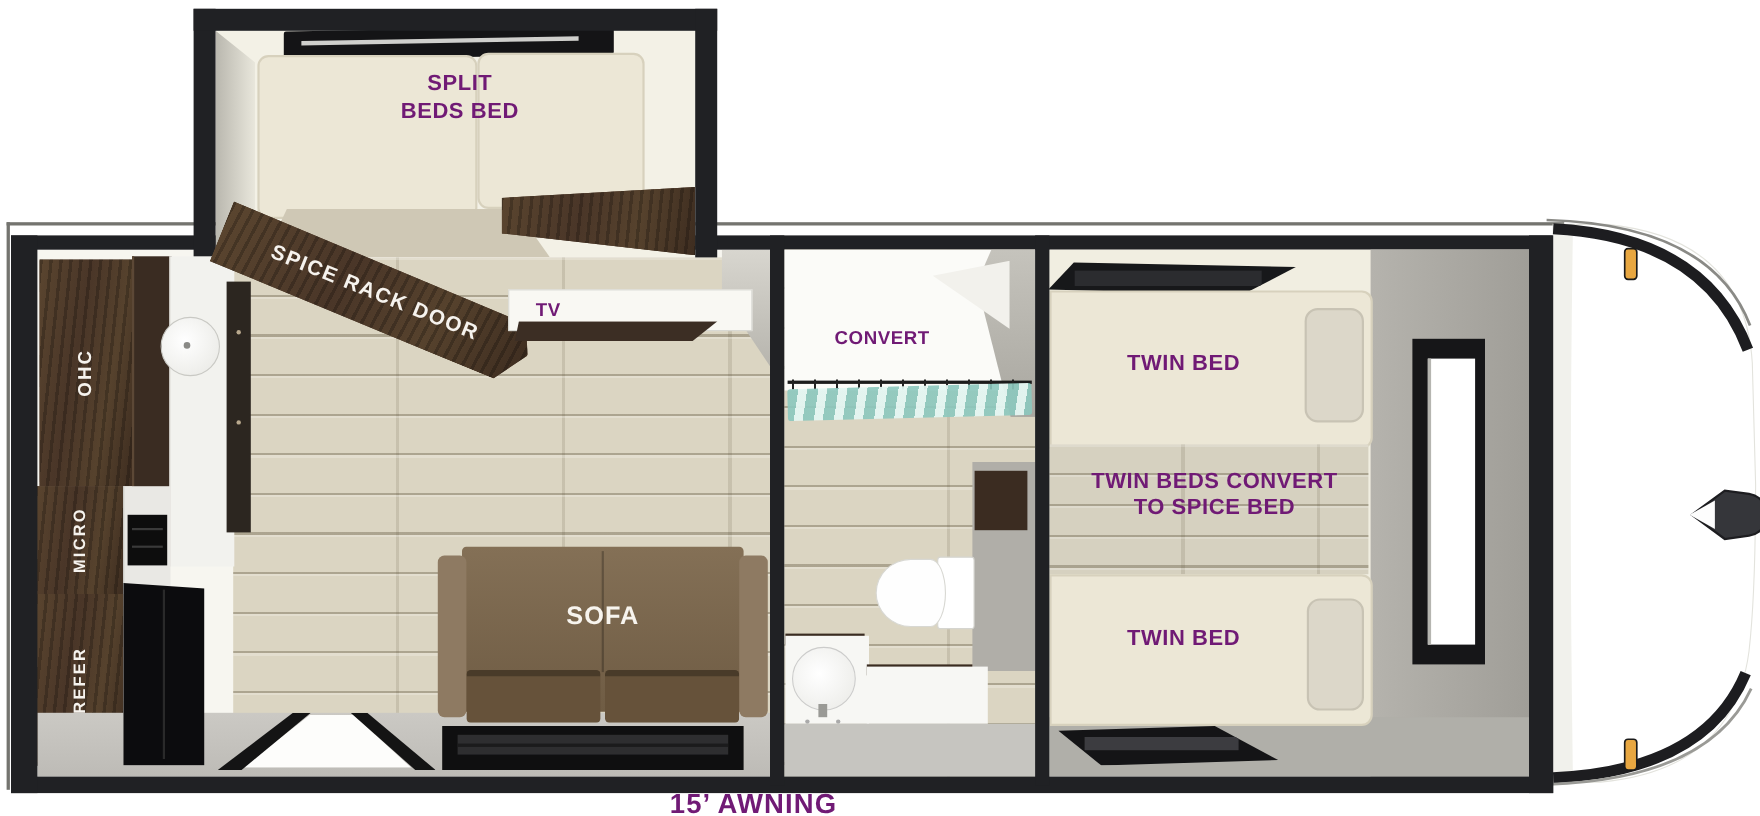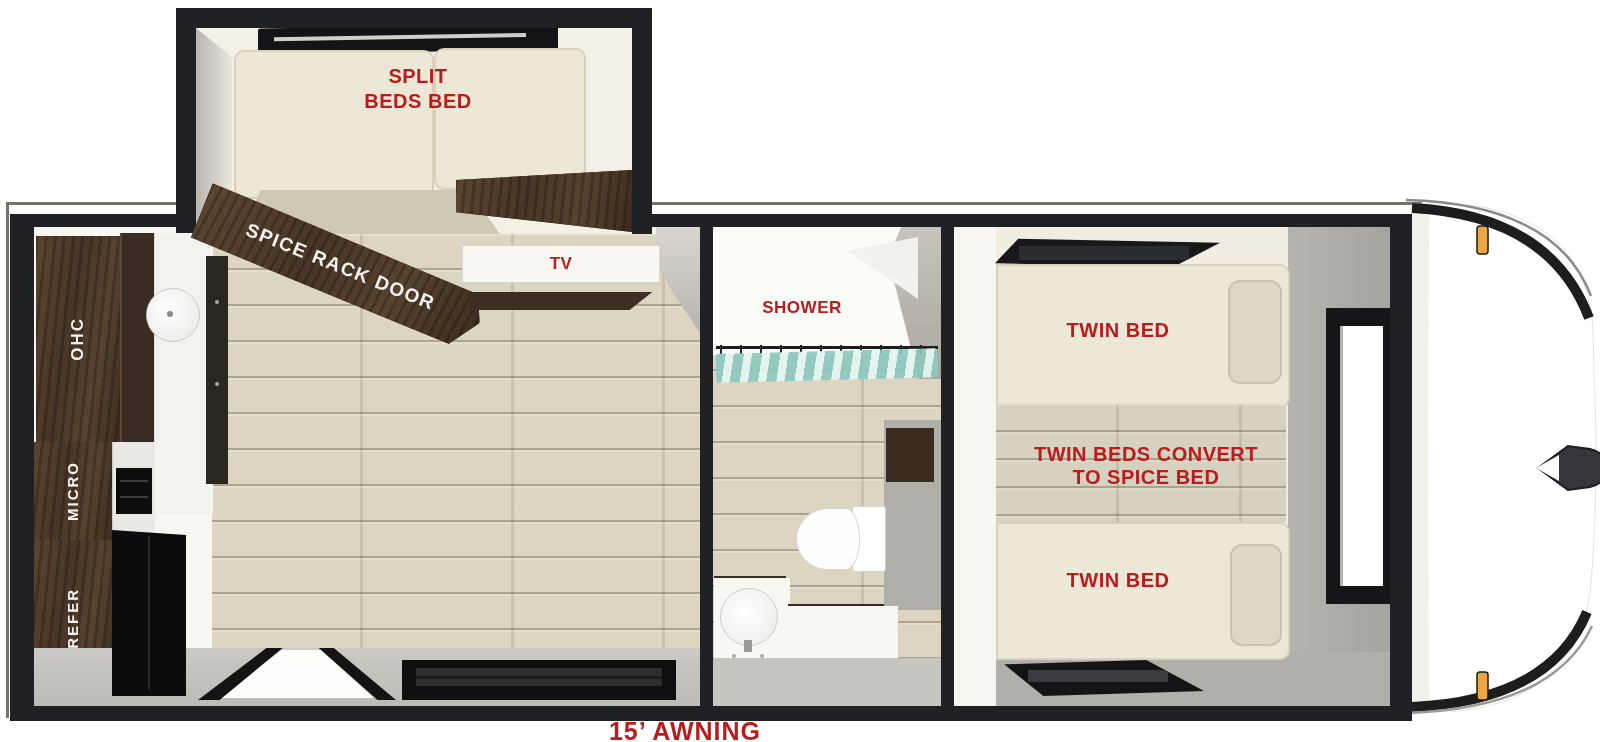--- a/index.html
+++ b/index.html
@@ -1,21 +1,21 @@
 <!DOCTYPE html>
 <html><head>
 <meta charset="utf-8">
 <style>
   html,body{margin:0;padding:0;background:#fff;}
   #stage{position:relative;width:1600px;height:742px;background:#ffffff;overflow:hidden;
          font-family:"Liberation Sans", sans-serif;color:#161616;}
   .abs{position:absolute;}
   .wall{background:#202124;}
   .thin{background:#74746f;}
-  .lbl{font-weight:800;letter-spacing:.5px;color:#b91c1c;line-height:1.25;}
+  .lbl{font-weight:800;letter-spacing:.5px;color:#701a75;line-height:1.25;}
   .center{text-align:center;}
   .vtext{writing-mode:vertical-rl;transform:rotate(180deg);color:#f6f3ee;font-weight:800;letter-spacing:2px;}
   .wood{background-color:#dbd5c2;
         background-image:
           repeating-linear-gradient(180deg, rgba(255,255,255,.22) 0 2px, rgba(0,0,0,0) 2px 34px, rgba(96,86,62,.38) 34px 36px),
           repeating-linear-gradient(90deg, rgba(0,0,0,0) 0 148px, rgba(96,86,62,.16) 148px 151px);}
   .wood-small{background-color:#d6d1c0;
         background-image:
           repeating-linear-gradient(180deg, rgba(255,255,255,.2) 0 2px, rgba(0,0,0,0) 2px 26px, rgba(96,86,62,.38) 26px 28px),
           repeating-linear-gradient(90deg, rgba(0,0,0,0) 0 120px, rgba(96,86,62,.16) 120px 123px);}
@@ -68,21 +68,21 @@
   <div class="abs wall" style="left:632px;top:8px;width:20px;height:226px;z-index:4;"></div>
 
   <div class="abs wood" style="left:212px;top:234px;width:488px;height:416px;z-index:3;"></div>
 
   <div class="abs darkwood" style="left:213px;top:182px;width:300px;height:62px;transform:rotate(22deg);transform-origin:0 0;z-index:5;
               clip-path:polygon(0 2%,96% 8%,100% 50%,93% 100%,0 96%);display:flex;align-items:center;justify-content:center;">
     <span class="lbl" style="color:#f6f3ee;font-size:19px;letter-spacing:1.5px;">SPICE RACK DOOR</span>
   </div>
 
   <div class="abs" style="left:656px;top:227px;width:44px;height:106px;z-index:4;background:linear-gradient(180deg,#d8d6cf,#b7b5ae);clip-path:polygon(0 0,100% 0,100% 100%,42% 64%,0 36%);"></div>
-  <div class="abs whiteface" style="left:462px;top:245px;width:196px;height:36px;border:1px solid #d8d8d2;z-index:5;display:flex;align-items:center;justify-content:center;">
+  <div class="abs whiteface" style="left:462px;top:263px;width:196px;height:36px;border:1px solid #d8d8d2;z-index:5;display:flex;align-items:center;padding-left:24px;">
     <span class="lbl" style="font-size:17px;">TV</span>
   </div>
   <div class="abs" style="left:468px;top:292px;width:188px;height:18px;background:#3c2e24;clip-path:polygon(2% 0,98% 0,86% 100%,0 100%);z-index:5;"></div>
 
   <div class="abs darkwood" style="left:36px;top:236px;width:84px;height:206px;z-index:4;display:flex;align-items:center;justify-content:center;">
     <span class="vtext" style="font-size:17px;">OHC</span>
   </div>
   <div class="abs" style="left:120px;top:233px;width:34px;height:222px;background:#3a2c22;border-left:2px solid #5c4836;z-index:4;"></div>
   <div class="abs" style="left:154px;top:233px;width:58px;height:282px;background:#f2f2ee;border-left:1px solid #dddcd6;z-index:4;"></div>
   <div class="abs" style="left:146px;top:288px;width:52px;height:52px;border-radius:50%;background:radial-gradient(circle at 40% 40%,#ffffff,#e7e7e2);border:1px solid #c9c9c4;z-index:5;">
@@ -106,33 +106,42 @@
   <div class="abs" style="left:112px;top:530px;width:74px;height:166px;background:#0c0c0e;clip-path:polygon(0 0,100% 3%,100% 100%,0 100%);z-index:5;">
     <div class="abs" style="left:36px;top:6px;width:2px;height:154px;background:#2a2a2a;"></div>
   </div>
 
   <div class="abs" style="left:34px;top:648px;width:666px;height:58px;background:linear-gradient(180deg,#cbc9c4,#bdbbb6);z-index:4;"></div>
 
   <div class="abs" style="left:220px;top:650px;width:154px;height:48px;background:#fdfdfb;clip-path:polygon(40% 0,66% 0,100% 100%,0 100%);z-index:5;"></div>
   <div class="abs" style="left:198px;top:648px;width:90px;height:52px;background:#141414;clip-path:polygon(76% 0,94% 0,24% 100%,0 100%);z-index:5;"></div>
   <div class="abs" style="left:312px;top:648px;width:84px;height:52px;background:#141414;clip-path:polygon(8% 0,26% 0,100% 100%,78% 100%);z-index:5;"></div>
 
+  <div class="abs" style="left:398px;top:497px;width:300px;height:163px;z-index:5;">
+    <div class="abs" style="left:22px;top:0;width:256px;height:150px;background:linear-gradient(180deg,#847056,#6f5c44);border-radius:4px;"></div>
+    <div class="abs" style="left:149px;top:4px;width:2px;height:110px;background:rgba(0,0,0,.25);"></div>
+    <div class="abs" style="left:0;top:8px;width:26px;height:147px;background:#8e7a62;border-radius:6px;"></div>
+    <div class="abs" style="left:274px;top:8px;width:26px;height:147px;background:#8e7a62;border-radius:6px;"></div>
+    <div class="abs" style="left:26px;top:112px;width:122px;height:42px;background:#66523a;border-top:6px solid rgba(0,0,0,.28);border-radius:4px;"></div>
+    <div class="abs" style="left:152px;top:112px;width:122px;height:42px;background:#66523a;border-top:6px solid rgba(0,0,0,.28);border-radius:4px;"></div>
+    <div class="abs lbl center" style="left:30px;top:48px;width:240px;color:#f7f4ee;font-size:23px;letter-spacing:1px;">SOFA</div>
+  </div>
 
   <div class="abs" style="left:402px;top:660px;width:274px;height:40px;background:#0f0f10;z-index:5;">
     <div class="abs" style="left:14px;top:8px;width:246px;height:18px;background:#2e2e30;"></div>
     <div class="abs" style="left:14px;top:16px;width:246px;height:3px;background:#1b1b1c;"></div>
   </div>
 
   <div class="abs wall" style="left:700px;top:214px;width:13px;height:500px;z-index:6;"></div>
   <div class="abs" style="left:713px;top:227px;width:228px;height:479px;z-index:3;">
     <div class="abs wood" style="left:0;top:0;width:228px;height:479px;"></div>
     <div class="abs" style="left:0;top:0;width:228px;height:128px;background:#fbfbf8;"></div>
     <div class="abs" style="left:175px;top:0;width:53px;height:152px;background:linear-gradient(180deg,#c5c3bc,#a9a7a0);clip-path:polygon(25% 0,100% 0,100% 100%,58% 100%,0 20%);"></div>
     <div class="abs" style="left:135px;top:10px;width:70px;height:62px;background:#f2f1ec;clip-path:polygon(100% 0,100% 100%,0 22%);"></div>
-    <div class="abs lbl center" style="left:4px;top:70px;width:170px;font-size:17px;">SHOWER</div>
+    <div class="abs lbl center" style="left:4px;top:70px;width:170px;font-size:17px;">CONVERT</div>
 
     <div class="abs" style="left:3px;top:119px;width:222px;height:3px;background:#1c1c1c;"></div>
     <div class="abs" style="left:7px;top:118px;width:214px;height:9px;background:repeating-linear-gradient(90deg,#222 0 2px,transparent 2px 20px);"></div>
     <div class="abs" style="left:3px;top:124px;width:222px;height:29px;border-radius:3px;transform:rotate(-1.5deg);background:repeating-linear-gradient(100deg,rgba(140,200,190,.9) 0 10px,rgba(228,246,242,.95) 10px 18px);"></div>
 
     <div class="abs" style="left:171px;top:193px;width:57px;height:190px;background:#b0aea8;"></div>
     <div class="abs" style="left:173px;top:201px;width:48px;height:54px;background:#3b2c21;"></div>
 
     <div class="abs" style="left:139px;top:279px;width:32px;height:64px;background:#ffffff;border:1px solid #d5d5d0;border-radius:3px;"></div>
     <div class="abs" style="left:83px;top:281px;width:62px;height:60px;background:#fefefe;border:1px solid #d8d8d3;border-radius:50% 22% 22% 50% / 50% 50% 50% 50%;"></div>
@@ -143,35 +152,35 @@
     <div class="abs" style="left:75px;top:379px;width:110px;height:52px;background:#f7f7f4;"></div>
     <div class="abs" style="left:7px;top:361px;width:56px;height:56px;border-radius:50%;background:radial-gradient(circle at 42% 42%,#ffffff,#e9e9e5);border:1px solid #cccccb;"></div>
     <div class="abs" style="left:31px;top:413px;width:8px;height:12px;background:#9a9a96;"></div>
     <div class="abs" style="left:19px;top:427px;width:4px;height:4px;border-radius:50%;background:#aaa;"></div>
     <div class="abs" style="left:47px;top:427px;width:4px;height:4px;border-radius:50%;background:#aaa;"></div>
 
     <div class="abs" style="left:0;top:431px;width:228px;height:48px;background:#c6c5c0;"></div>
   </div>
   <div class="abs wall" style="left:941px;top:214px;width:13px;height:500px;z-index:6;"></div>
 
-  <div class="abs" style="left:954px;top:227px;width:436px;height:379px;background:#f1eee1;z-index:3;margin-left:42px;">
+  <div class="abs" style="left:954px;top:227px;width:436px;height:379px;background:#f1eee1;z-index:3;">
 
     <div class="abs" style="left:292px;top:0;width:144px;height:479px;background:linear-gradient(90deg,#b5b3ad,#a09e98);"></div>
     <div class="abs" style="left:0;top:425px;width:436px;height:54px;background:#b0afa9;"></div>
 
     <div class="abs" style="left:-1px;top:9px;width:232px;height:34px;background:#17181a;clip-path:polygon(10% 8%,97% 20%,76% 94%,0 80%);">
       <div class="abs" style="left:24px;top:10px;width:170px;height:14px;background:#2b2c2f;"></div>
     </div>
 
     <div class="abs mattress" style="left:0;top:37px;width:290px;height:140px;border-radius:0 10px 10px 0;"></div>
     <div class="abs pillow" style="left:232px;top:53px;width:50px;height:100px;"></div>
     <div class="abs lbl center" style="left:2px;top:91px;width:240px;font-size:20px;">TWIN BED</div>
 
     <div class="abs wood-small" style="left:0;top:177px;width:290px;height:118px;"></div>
-    <div class="abs lbl center" style="left:0;top:216px;width:300px;font-size:20px;line-height:1.15;">
+    <div class="abs lbl center" style="left:0;top:200px;width:300px;font-size:20px;line-height:1.15;">
       <span>TWIN BEDS CONVERT</span><br>
       <span>TO SPICE BED</span>
     </div>
 
     <div class="abs mattress" style="left:0;top:295px;width:290px;height:134px;border-radius:0 10px 10px 0;"></div>
     <div class="abs pillow" style="left:234px;top:317px;width:48px;height:98px;"></div>
     <div class="abs lbl center" style="left:2px;top:341px;width:240px;font-size:20px;">TWIN BED</div>
 
     <div class="abs" style="left:330px;top:81px;width:66px;height:296px;background:#161618;">
       <div class="abs" style="left:14px;top:18px;width:40px;height:260px;background:#ffffff;border-left:3px solid #b5b5b0;"></div>

